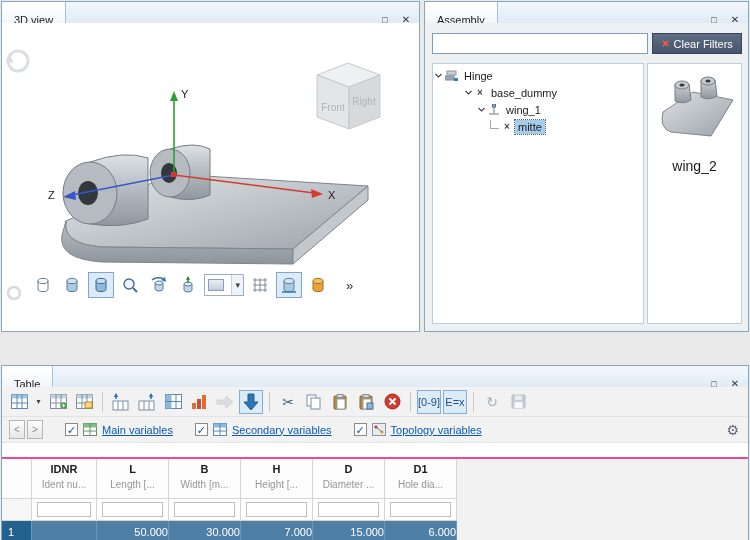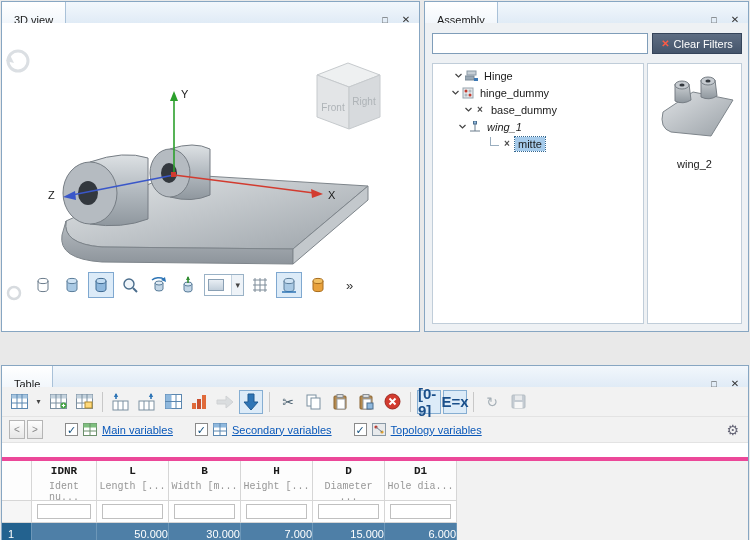--- a/index.html
+++ b/index.html
@@ -34,32 +34,32 @@
   .tree { position:absolute; left:7px; top:40px; width:212px; bottom:7px; background:#fff; border:1px solid #c0cdd9; padding-top:3px; overflow:hidden; }
   .trow { display:flex; align-items:center; height:17px; white-space:nowrap; }
   .exp { width:11px; height:11px; display:flex; align-items:center; justify-content:center; margin-right:1px; }
   .elbow { width:9px; height:9px; border-left:1px solid #9aaebf; border-bottom:1px solid #9aaebf; margin:0 3px 5px 1px; }
   .nodeicon { margin-right:3px; display:flex; align-items:center; }
   .xmark { width:10px; margin-right:3px; color:#4a4a4a; font-weight:bold; font-size:10px; text-align:center; }
   .tlabel { font-size:11px; padding:1px 3px; }
   .tlabel.sel { background:#a6cbeb; outline:1px dotted #33678f; }
   .preview { position:absolute; left:222px; top:40px; right:6px; bottom:7px; background:#fff; border:1px solid #c0cdd9; }
   .pvitem { position:absolute; left:0; right:0; text-align:center; }
-  .pvlabel { font-size:11px; margin-top:2px; }
+  .pvlabel { font-size:14px; margin-top:2px; }
 
   
   #ptab { left:1px; top:337px; width:748px; height:202px;margin-top:28px; }
   .ttb1 { position:absolute; left:0; top:21px; right:0; height:30px; background:#f2f2f2; display:flex; align-items:center; padding-left:5px; gap:2px; border-bottom:1px solid #e3e3e3; }
   .ttb2 { position:absolute; left:0; top:51px; right:0; height:26px; background:#f2f2f2; display:flex; align-items:center; padding-left:5px; border-bottom:1px solid #e3e3e3; }
   .sep { width:1px; height:20px; background:#c8c8c8; margin:0 4px; flex:none; }
   .bicon { width:24px; height:24px; display:flex; align-items:center; justify-content:center; border:1px solid transparent; flex:none; }
   .bicon.pressed { background:#dcebf8; border:1px solid #86aed2; }
   .bicon.dim { opacity:.45; }
   .glyph { font-size:14px; color:#4a6070; }
-  .toggletxt { font-size:15px; font-weight:bold; color:#1a4f8a; letter-spacing:0; }
+  .toggletxt { font-size:11px; font-weight:normal; color:#1a4f8a; letter-spacing:0; }
   .dropbtn { width:11px; height:24px; display:flex; align-items:center; justify-content:center; color:#444; font-size:8px; flex:none; }
   .findbox { width:106px; height:19px; border:1px solid #9a9a9a; padding:0 4px; font-size:11px; font-family:"Liberation Sans",sans-serif; }
   .navbtn { width:16px; height:19px; border:1px solid #b5b5b5; background:linear-gradient(#fdfdfd,#e7e7e7); color:#8a8a8a; font-size:10px; display:flex; align-items:center; justify-content:center; margin-left:2px; flex:none; }
   .cbgroup { display:flex; align-items:center; gap:5px; margin-left:22px; }
   .cb { width:13px; height:13px; border:1px solid #8a8a8a; background:#fff; color:#14507e; font-size:11px; line-height:10px; display:flex; align-items:center; justify-content:center; flex:none; }
   .vlabel { color:#0a58b9; text-decoration:underline; font-size:11px; white-space:nowrap; }
   .gear { position:absolute; right:9px; top:5px; color:#667; font-size:14px; }
 
   .grid { position:absolute; left:0; top:91px; right:0; bottom:0; background:#f2f2f2; }
   .grow { display:flex; }
@@ -69,21 +69,21 @@
   .hcell { height:40px; text-align:center; padding-top:4px; }
   .hcode { font-weight:bold; font-size:11px; }
   .hdesc { font-size:10px; color:#979797; margin-top:4px; }
   .fcell { height:22px; display:flex; align-items:center; justify-content:center; background:#fff; }
   .fgut { background:#f6f6f6; }
   .filterinput { width:calc(100% - 10px); height:15px; border:1px solid #c0c0c0; font-size:10px; }
   .drow .gcell { border-right:1px solid #6d97b8; border-bottom:1px solid #3c6f97; }
   .dgut { background:#23628f; color:#fff; height:22px; line-height:22px; padding-left:6px; font-size:11px; }
   .dcell { background:#4e7fa7; color:#fff; height:22px; line-height:22px; text-align:right; font-size:11px; }
 
-  .ghead { border-top:4px solid #ec4899;font-family:Liberation Mono, monospace; }
+  .ghead { border-top:2px solid #ec4899; }
 </style>
 </head>
 <body>
 
 <div class="panel" id="p3d">
   <div class="tbar">
     <div class="tab">
         <span>3D view</span>
       </div>
     <div class="winbtns">
@@ -242,65 +242,48 @@
   </div>
   <div class="asmbody">
     <input class="search" type="text" style="">
     <div class="clearbtn">
       <span class="fx">✕</span>
       <span>Clear Filters</span>
     </div>
 
     <div class="tree">
 
-      <div class="trow" style="padding-left:20px;">
+      <div class="trow" style="padding-left:0;">
         <span class="exp">
             <svg width="9" height="9">
               <path d="M1.5 3 L4.5 6 L7.5 3" stroke="#444" fill="none" stroke-width="1.2"></path>
             </svg>
           </span>
         <span class="nodeicon">
           <svg width="13" height="12">
               <rect x="2" y="1" width="9" height="4" fill="#c6ced5" stroke="#8a99a6"></rect>
               <rect x="0" y="6" width="9" height="4" fill="#9aa8b4" stroke="#7a8a97"></rect>
               <rect x="9" y="8" width="4" height="3" fill="#3b78b5"></rect>
             </svg>
         </span>
         <span class="tlabel">Hinge</span>
       </div>
 
-      <div class="trow" style="padding-left:17px;">
-        <span class="exp">
-            <svg width="9" height="9">
-              <path d="M1.5 3 L4.5 6 L7.5 3" stroke="#444" fill="none" stroke-width="1.2"></path>
-            </svg>
-          </span>
-        <span class="nodeicon">
-          <svg width="12" height="12">
-              <rect x="1" y="1" width="10" height="10" fill="#e4e8eb" stroke="#97a4ae"></rect>
-              <circle cx="4" cy="4" r="1.5" fill="#c23a2e"></circle>
-              <circle cx="8" cy="4" r="1.5" fill="#b0b8bf"></circle>
-              <circle cx="4" cy="8" r="1.5" fill="#b0b8bf"></circle>
-              <circle cx="8" cy="8" r="1.5" fill="#c23a2e"></circle>
-            </svg>
-        </span>
-        <span class="tlabel">hinge_dummy</span>
-      </div>
 
       <div class="trow" style="padding-left:30px;">
         <span class="exp">
             <svg width="9" height="9">
               <path d="M1.5 3 L4.5 6 L7.5 3" stroke="#444" fill="none" stroke-width="1.2"></path>
             </svg>
           </span>
         <span class="xmark">×</span>
         <span class="tlabel">base_dummy</span>
       </div>
 
-      <div class="trow" style="padding-left:24px;font-style:italic;">
+      <div class="trow" style="padding-left:43px;">
         <span class="exp">
             <svg width="9" height="9">
               <path d="M1.5 3 L4.5 6 L7.5 3" stroke="#444" fill="none" stroke-width="1.2"></path>
             </svg>
           </span>
         <span class="nodeicon">
           <svg width="12" height="12">
               <line x1="6" y1="1" x2="6" y2="10" stroke="#6b7c8c"></line>
               <line x1="1" y1="10" x2="11" y2="10" stroke="#6b7c8c"></line>
               <rect x="4.5" y="0" width="3" height="3" fill="#8fb8dd" stroke="#4a6d8c"></rect>

